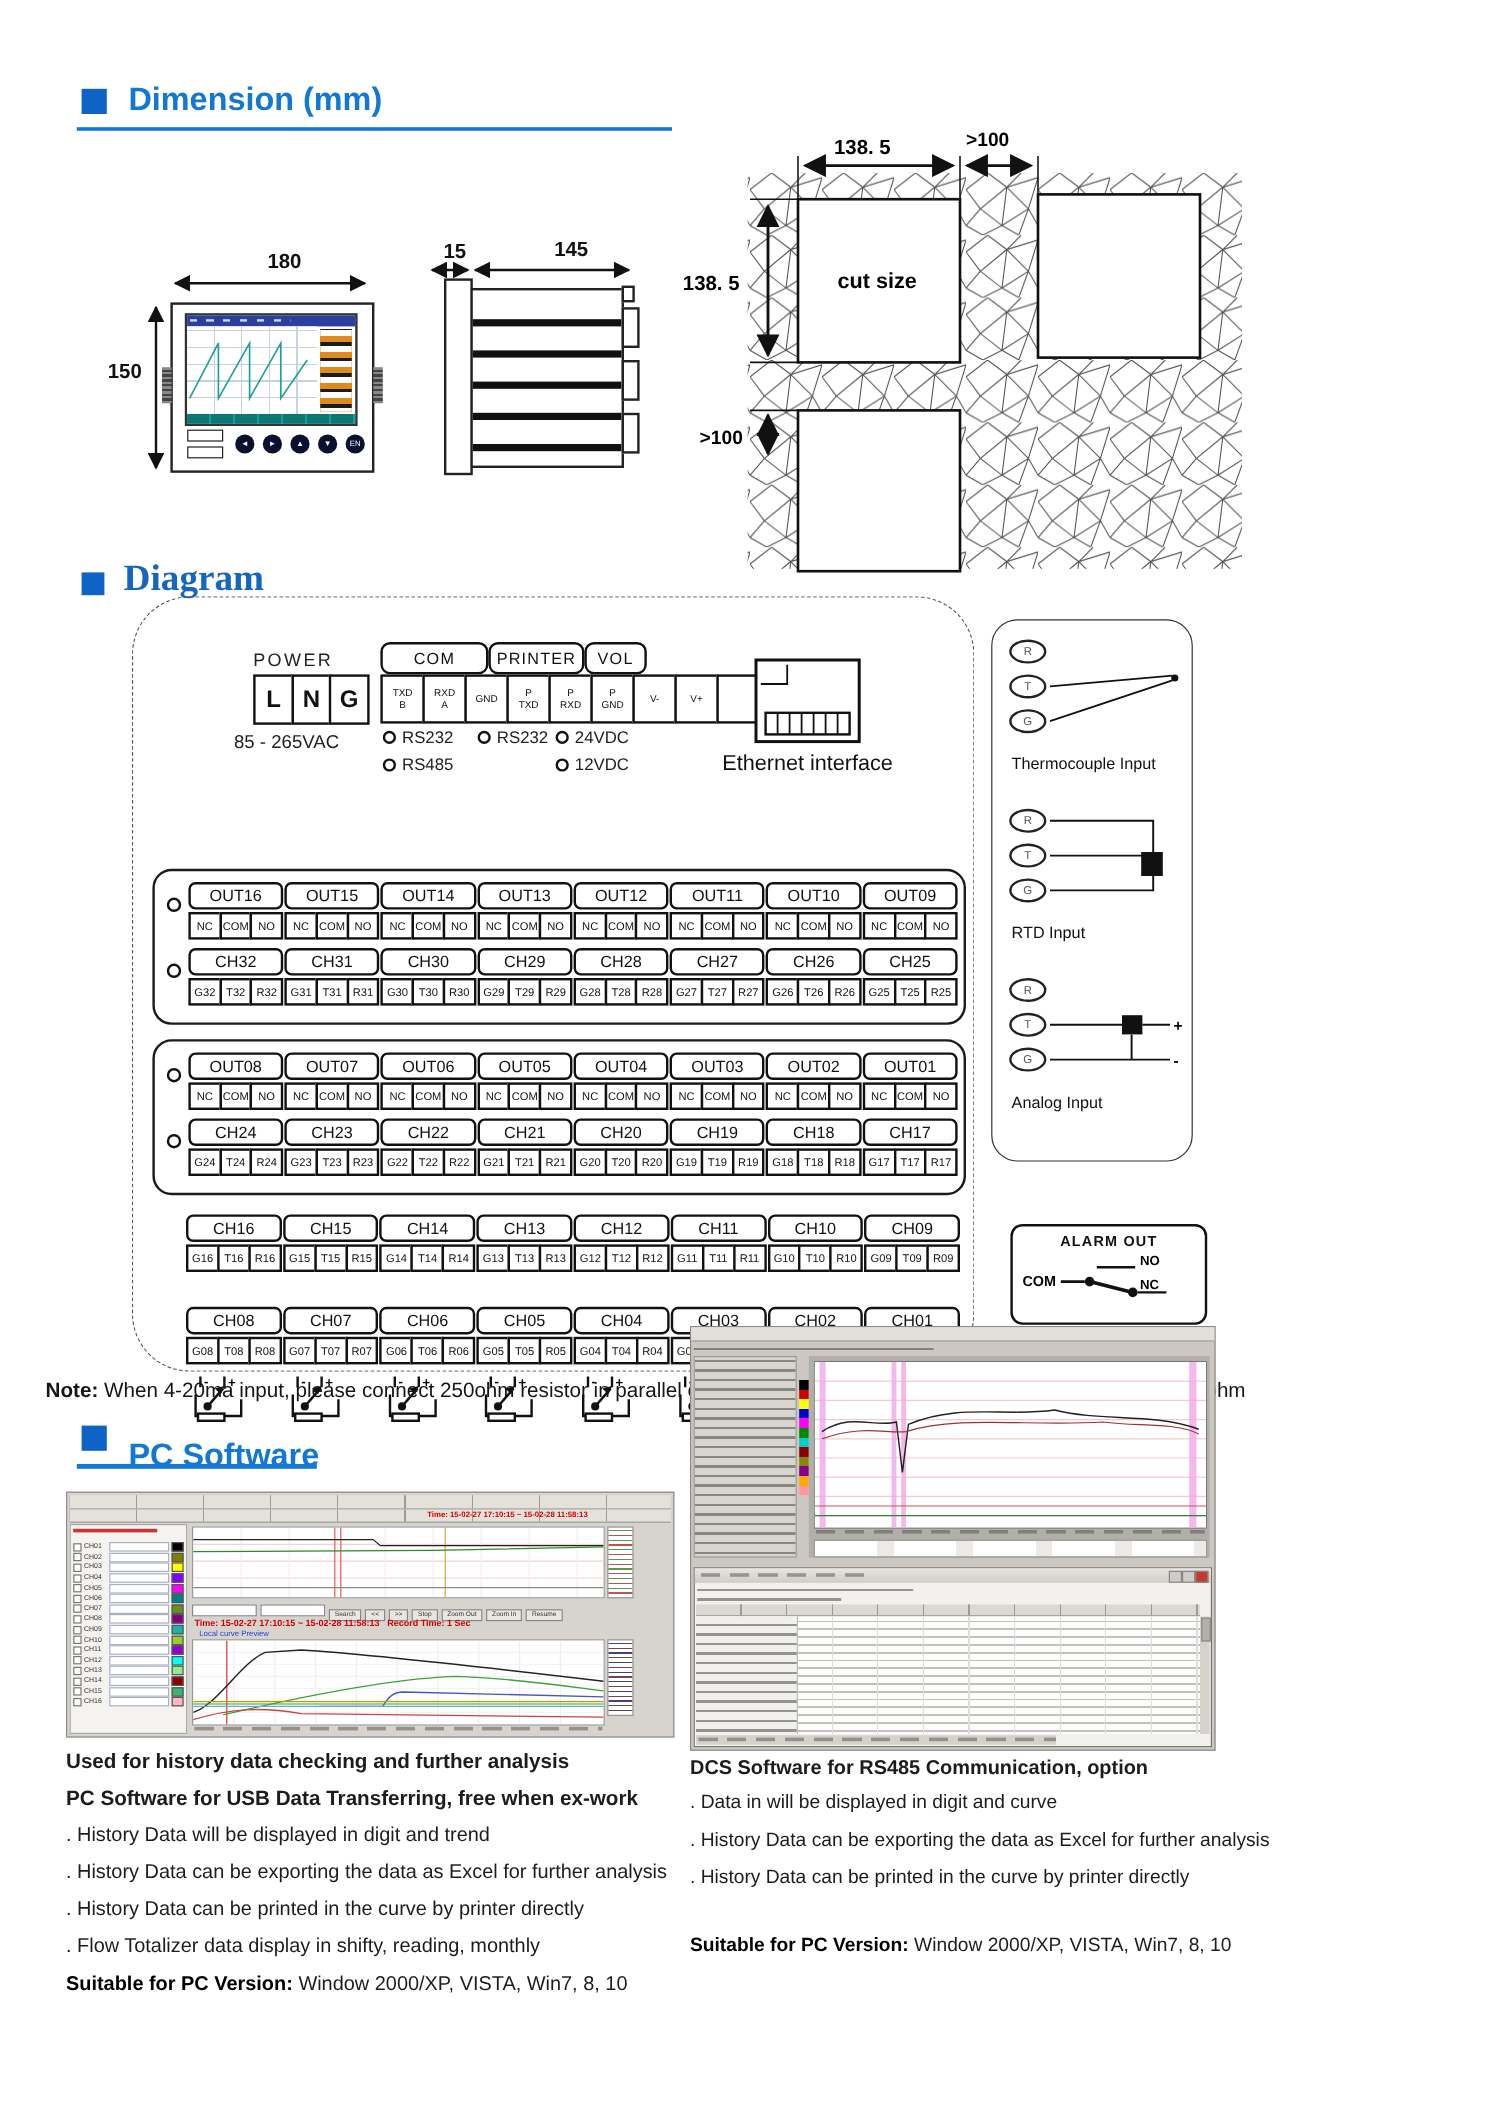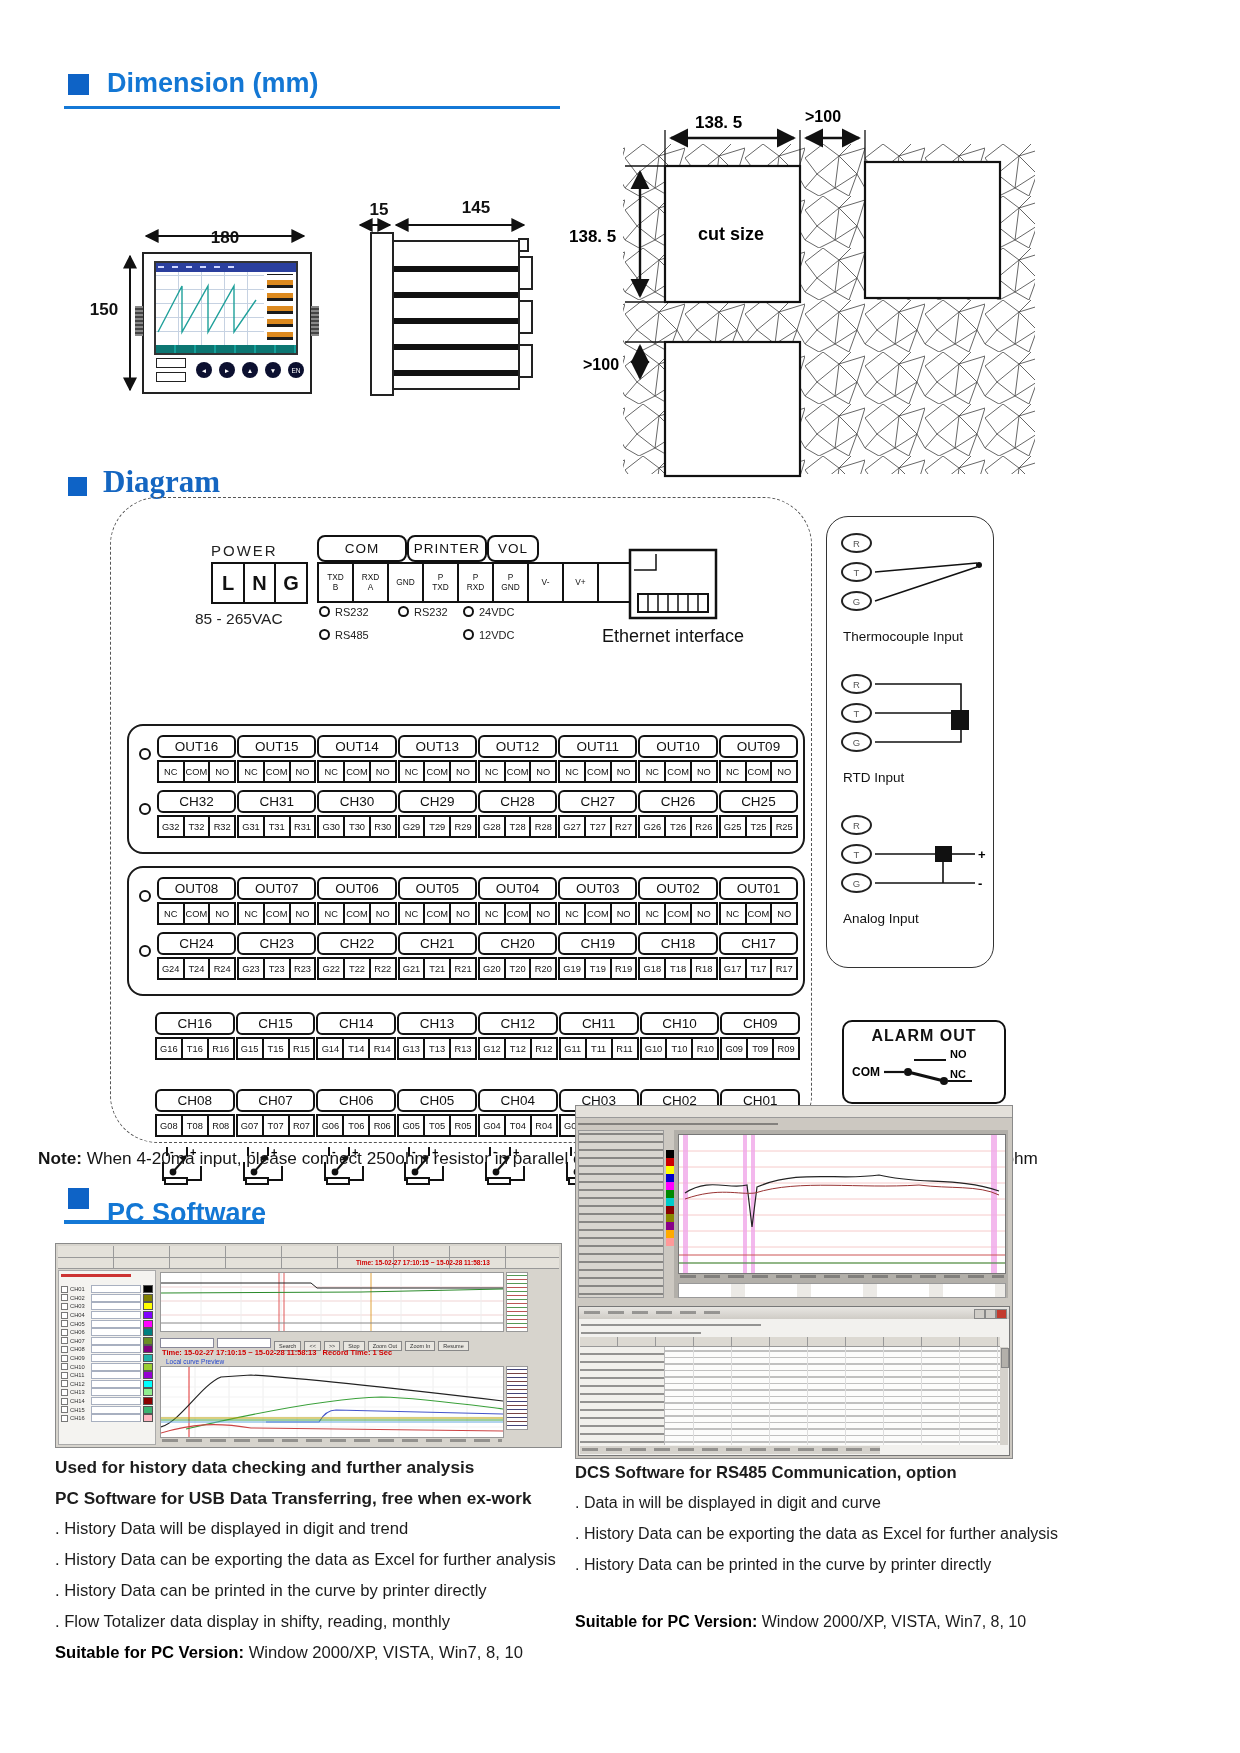--- a/index.html
+++ b/index.html
@@ -33,21 +33,21 @@
   .diagram-box{position:absolute;left:110px;top:497px;width:700px;height:644px;border:1.6px dashed #555;border-radius:48px;}
   .power-label{position:absolute;font-size:15px;letter-spacing:2px;color:#222;}
   .lng{position:absolute;display:flex;}
   .lng span{width:30px;height:38px;border:2.5px solid #111;margin-left:-2.5px;display:flex;align-items:center;justify-content:center;font-size:20px;font-weight:600;background:#fff;}
   .lng span:first-child{margin-left:0;}
   .rating{position:absolute;font-size:15.5px;color:#222;}
   .portbox{position:absolute;border:2.2px solid #111;border-radius:8px;display:flex;align-items:center;justify-content:center;font-size:13.5px;letter-spacing:1px;background:#fff;}
   .strip{position:absolute;display:flex;}
   .tcell{width:33px;height:37px;border:2px solid #111;margin-left:-2px;display:flex;flex-direction:column;align-items:center;justify-content:center;font-size:8.3px;line-height:1.15;background:#fff;}
   .tcell:first-child{margin-left:0;}
-  .opt{position:absolute;font-size:11px;color:#222;white-space:nowrap;}
+  .opt{position:absolute;font-size:14px;color:#222;white-space:nowrap;}
   .radio{display:inline-block;width:7px;height:7px;border:2.4px solid #111;border-radius:50%;margin-right:5px;vertical-align:-1px;}
   .eth-label{position:absolute;font-size:18px;text-align:center;color:#111;}
 
   .tblocks{position:absolute;left:16px;top:226px;width:678px;}
   .tblock{margin-bottom:12px;padding:7px 4px;}
   .tblock.bordered{border:2px solid #1a1a1a;border-radius:16px;}
   .tblock.plain{padding:2px 4px;margin-bottom:16px;}
   .trow{display:flex;margin:2px 0 7px;}
   .circle-col{width:24px;display:flex;justify-content:center;padding-top:13px;}
   .pin-circle{width:8px;height:8px;border:2.2px solid #111;border-radius:50%;}
@@ -61,21 +61,21 @@
 
   
   .input-panel{position:absolute;left:826px;top:516px;width:168px;height:452px;border:1.6px solid #333;border-radius:22px;padding:16px 0 0 14px;box-sizing:border-box;}
   .rgroup{}
   .rwrap{position:relative;height:88px;}
   .pins{display:flex;flex-direction:column;}
   .oval{width:31px;height:20px;border:2px solid #222;border-radius:50%;display:flex;align-items:center;justify-content:center;font-size:9.5px;color:#555;margin-bottom:9px;box-sizing:border-box;}
   .rsvg{position:absolute;left:32px;top:0;}
   .rlabel{margin:8px 0 30px 2px;font-size:13.5px;color:#111;}
   .alarm-box{position:absolute;left:842px;top:1020px;width:160px;height:80px;border:2.2px solid #111;border-radius:10px;background:#fff;}
-  .alarm-title{text-align:center;font-size:16px;font-weight:bold;letter-spacing:1px;margin-top:5px;}
+  .alarm-title{text-align:center;font-size:12px;font-weight:bold;letter-spacing:1px;margin-top:5px;}
 
   
   .note{position:absolute;left:38px;top:1148px;width:1190px;font-size:17.2px;color:#151515;}
 
   
   .shot{position:absolute;background:#d7d4cd;border:1px solid #8a8a8a;}
   .bars-h{background-image:repeating-linear-gradient(0deg,transparent 0 2px,rgba(70,70,70,.55) 2px 4px,transparent 4px 8px);}
   .bars-w{background-image:repeating-linear-gradient(90deg,rgba(80,80,80,.5) 0 16px,transparent 16px 24px);background-size:100% 3px;background-repeat:no-repeat;background-position:2px 45%;}
   .tabsbar{position:absolute;background:#e4e1da;background-image:repeating-linear-gradient(90deg,transparent 0 55px,#9a9a9a 55px 56px);border-bottom:1px solid #999;}
   .panel-w{position:absolute;background:#fff;border:1px solid #999;}
@@ -98,21 +98,21 @@
 </head>
 <body>
 
 <div class="page">
 
   <div class="sq" style="left:68px;top:74px;width:21px;height:21px;"></div>
   <div class="sec-title" style="left:107px;top:68px;">Dimension (mm)</div>
   <div class="rule" style="left:64px;top:106px;width:496px;height:3px;"></div>
 
   <div class="abs" style="left:88px;top:196px;width:260px;height:220px;">
-    <div class="dim-label" style="left:54px;top:12px;width:166px;margin-top:20px;">180</div>
+    <div class="dim-label" style="left:66px;top:12px;width:166px;">180</div>
     <svg class="abs" style="left:54px;top:32px;" width="166" height="16">
       <defs>
           <marker id="arrA" viewBox="0 0 10 10" refX="9" refY="5" markerWidth="7" markerHeight="7" orient="auto-start-reverse">
             <path d="M0,0 L10,5 L0,10 z" fill="#111"></path>
           </marker>
         </defs>
       <line x1="4" y1="8" x2="162" y2="8" stroke="#111" stroke-width="2" marker-start="url(#arrA)" marker-end="url(#arrA)"></line>
     </svg>
     <div class="dim-label" style="left:0px;top:104px;width:32px;">150</div>
     <svg class="abs" style="left:34px;top:56px;" width="16" height="142">

